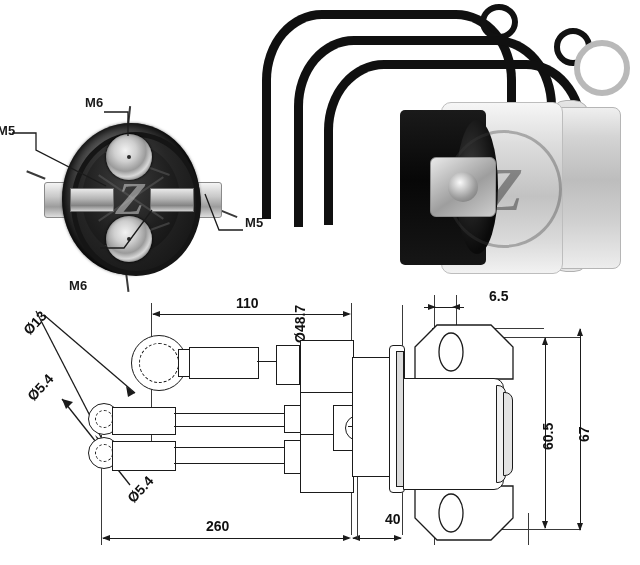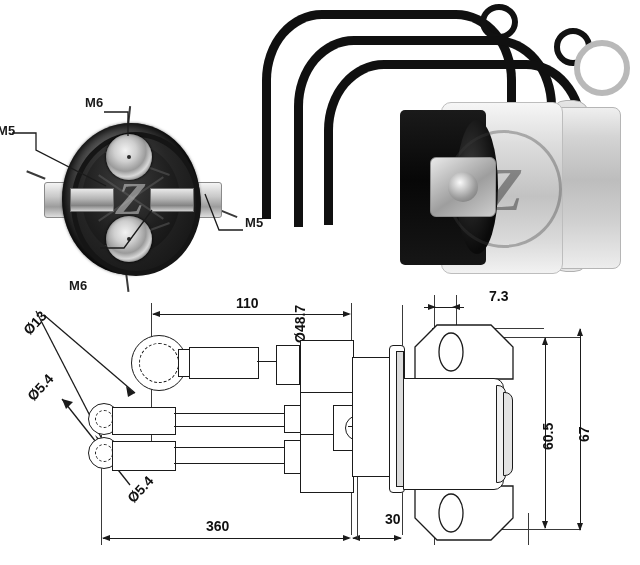--- a/index.html
+++ b/index.html
@@ -239,31 +239,31 @@
     <div class="tln hl thin" style="left:468px;top:244px;width:112px;"></div>
 
     <div class="tln hl" style="left:153px;top:29px;width:196px;"></div>
     <div class="arrowL" style="left:152px;top:25.5px;"></div>
     <div class="arrowR" style="left:343px;top:25.5px;"></div>
     <div class="dimtxt" style="left:236px;top:10px;">110</div>
 
     <div class="tln hl" style="left:103px;top:253px;width:246px;"></div>
     <div class="arrowL" style="left:102px;top:249.5px;"></div>
     <div class="arrowR" style="left:343px;top:249.5px;"></div>
-    <div class="dimtxt" style="left:206px;top:233px;">360</div>
+    <div class="dimtxt" style="left:206px;top:233px;">260</div>
 
     <div class="tln hl" style="left:353px;top:253px;width:48px;"></div>
     <div class="arrowL" style="left:352px;top:249.5px;"></div>
     <div class="arrowR" style="left:394px;top:249.5px;"></div>
-    <div class="dimtxt" style="left:385px;top:226px;">30</div>
+    <div class="dimtxt" style="left:385px;top:226px;">40</div>
 
     <div class="tln hl" style="left:424px;top:22px;width:40px;"></div>
     <div class="arrowR" style="left:428px;top:18.5px;"></div>
     <div class="arrowL" style="left:452px;top:18.5px;"></div>
-    <div class="dimtxt" style="left:489px;top:3px;">7.3</div>
+    <div class="dimtxt" style="left:489px;top:3px;">6.5</div>
 
     <div class="tln vl" style="left:545px;top:53px;width:1.3px;height:190px;"></div>
     <div class="arrowU" style="left:541.5px;top:52px;"></div>
     <div class="arrowD" style="left:541.5px;top:236px;"></div>
     <div class="dimtxt rot" style="left:540px;top:165px;">60.5</div>
 
     <div class="tln vl" style="left:580px;top:44px;width:1.3px;height:201px;"></div>
     <div class="arrowU" style="left:576.5px;top:43px;"></div>
     <div class="arrowD" style="left:576.5px;top:238px;"></div>
     <div class="dimtxt rot" style="left:576px;top:157px;">67</div>

